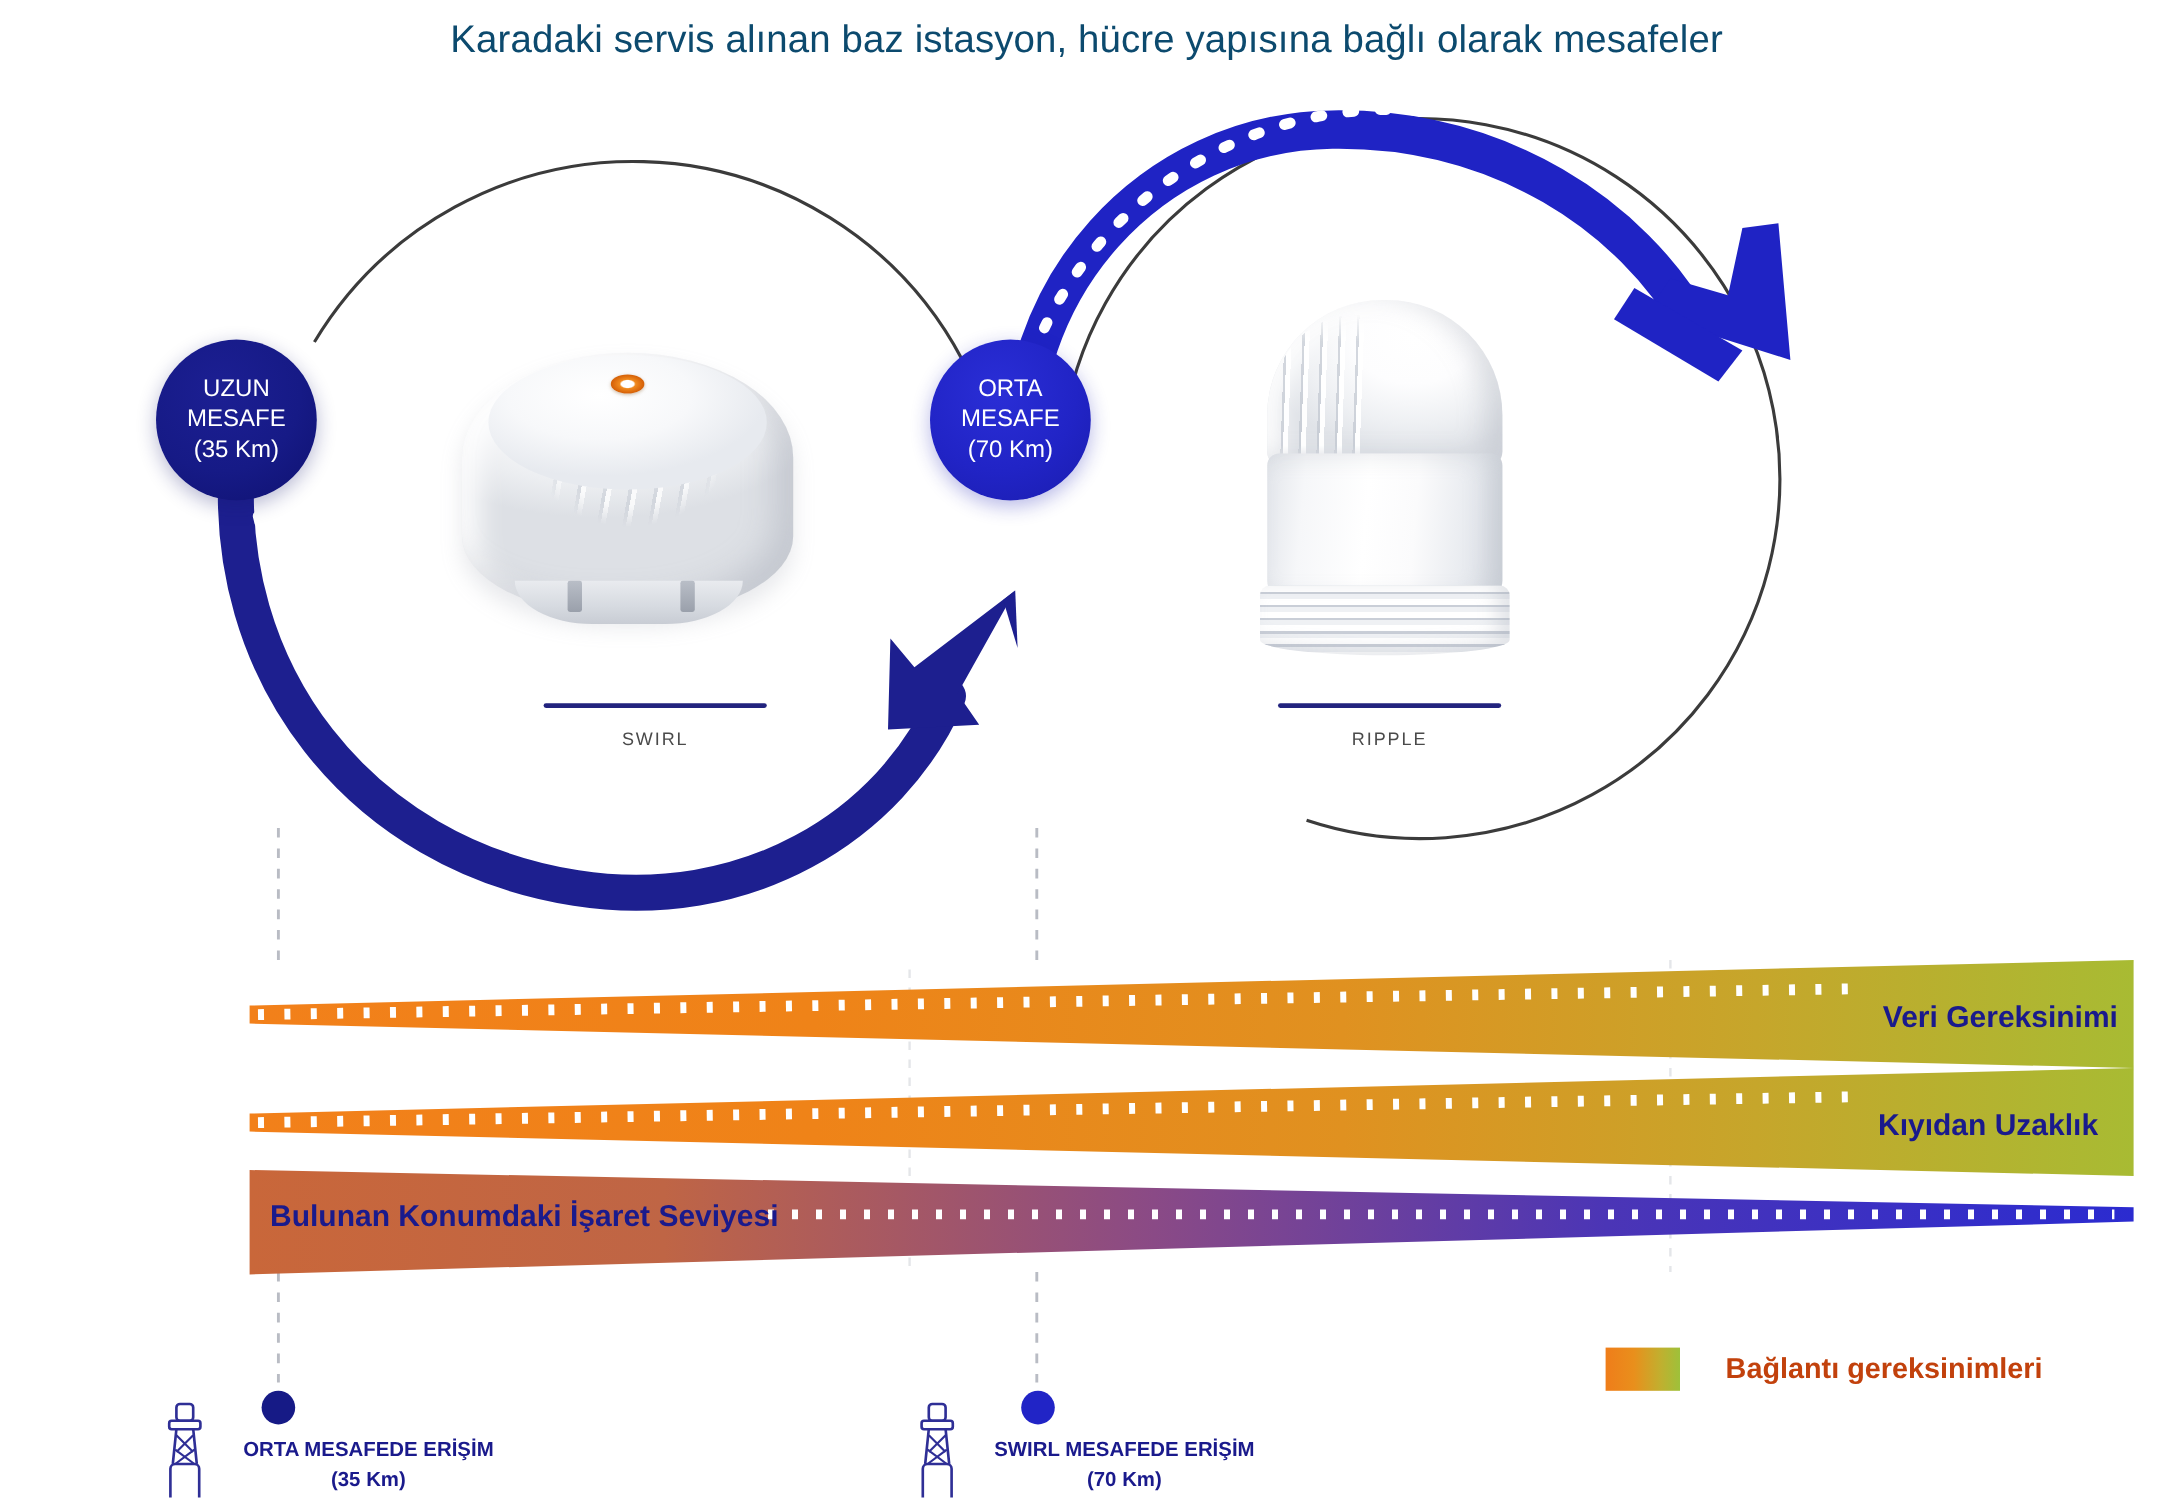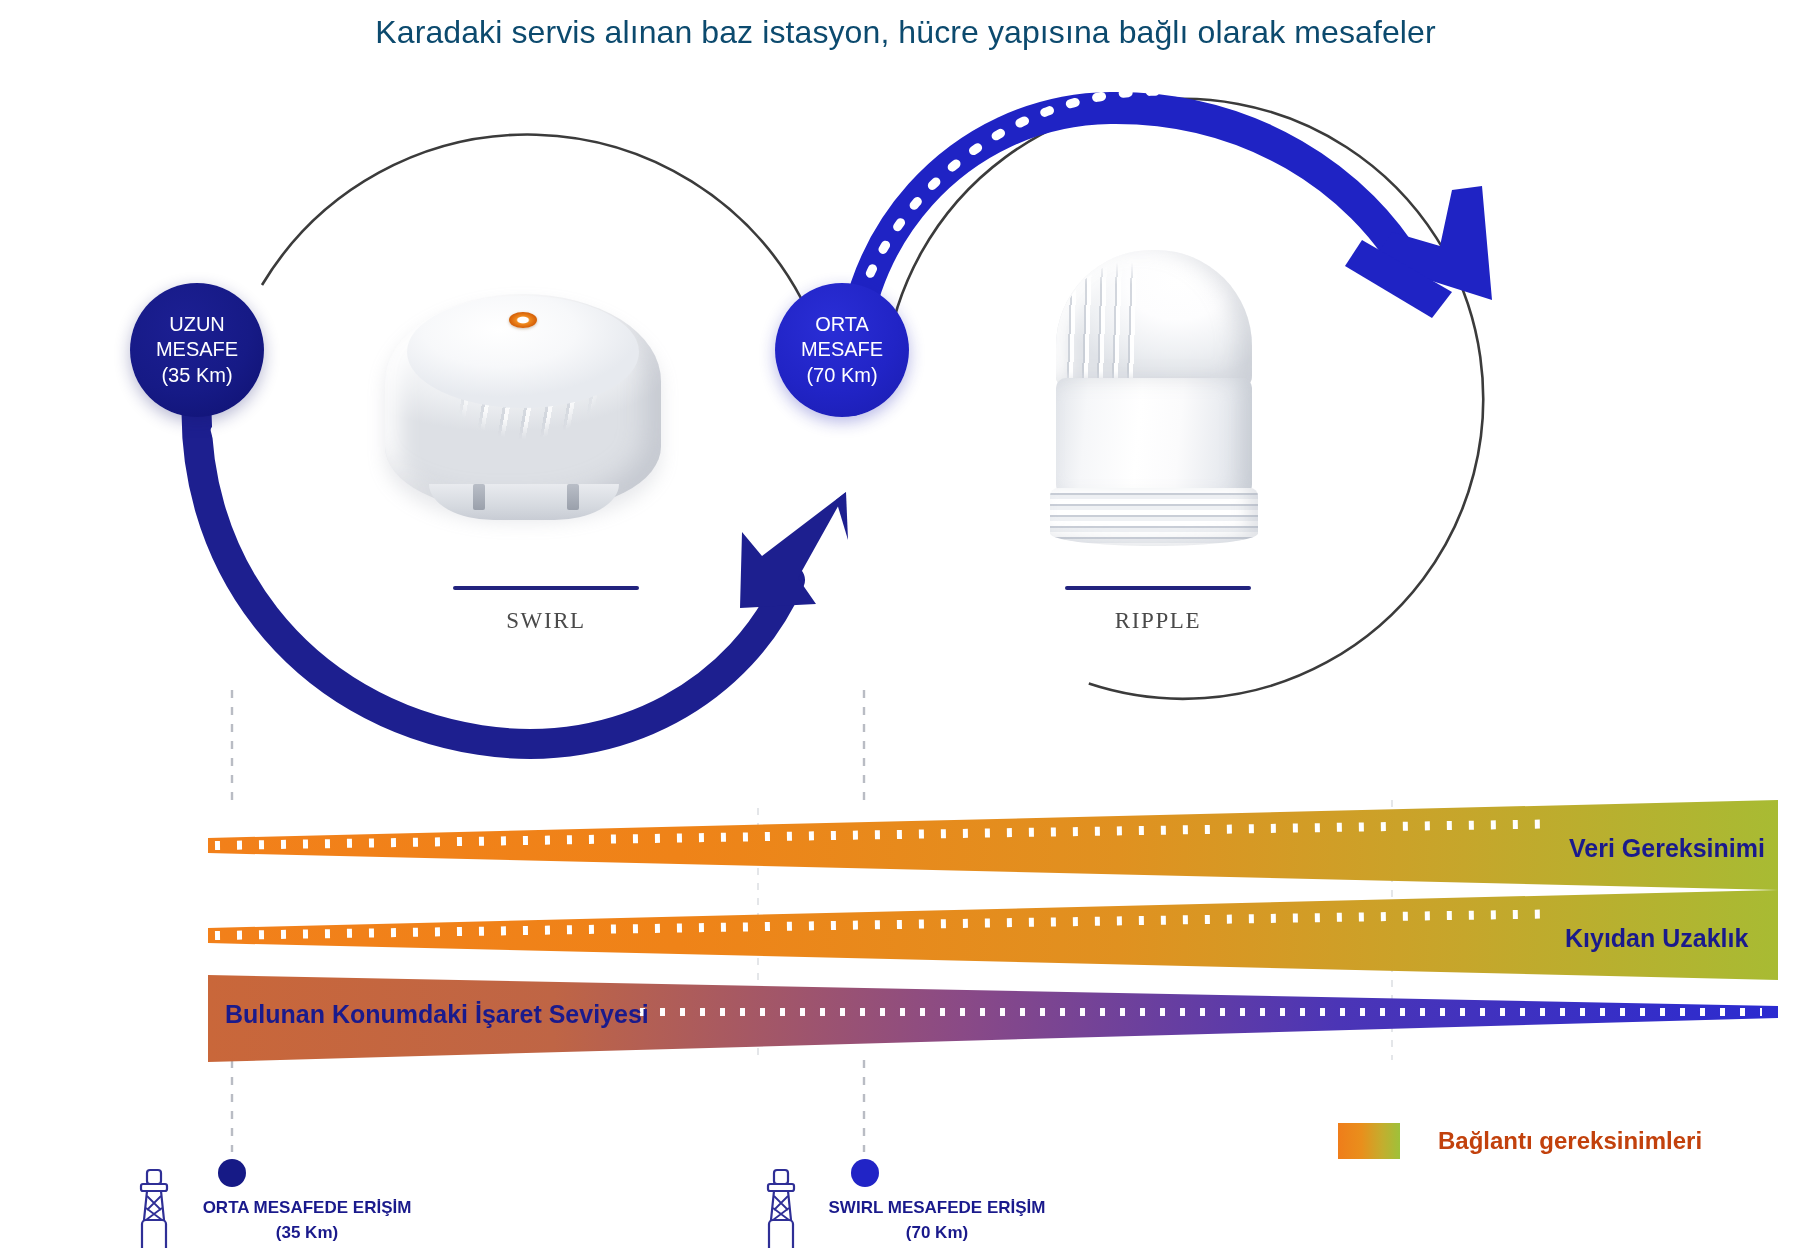--- a/index.html
+++ b/index.html
@@ -218,25 +218,24 @@
     width: 260px;
   }
   .device-label .rule {
     height: 4px;
     background: #22237e;
     border-radius: 2px;
     margin: 0 auto 18px auto;
     width: 186px;
   }
   .device-label .name {
-    font-size: 23px;
+    font-size: 15px;
     color: #4a4a4a;
     letter-spacing: 1.6px;
     font-weight: 400;
-    font-family: Liberation Serif, serif;
   }
   #label-swirl { left: 416px; top: 586px; }
   #label-ripple { left: 1028px; top: 586px; }
   .bar-label {
     position: absolute;
     font-size: 25px;
     font-weight: bold;
     color: #1a1a8c;
     white-space: nowrap;
     z-index: 4;

